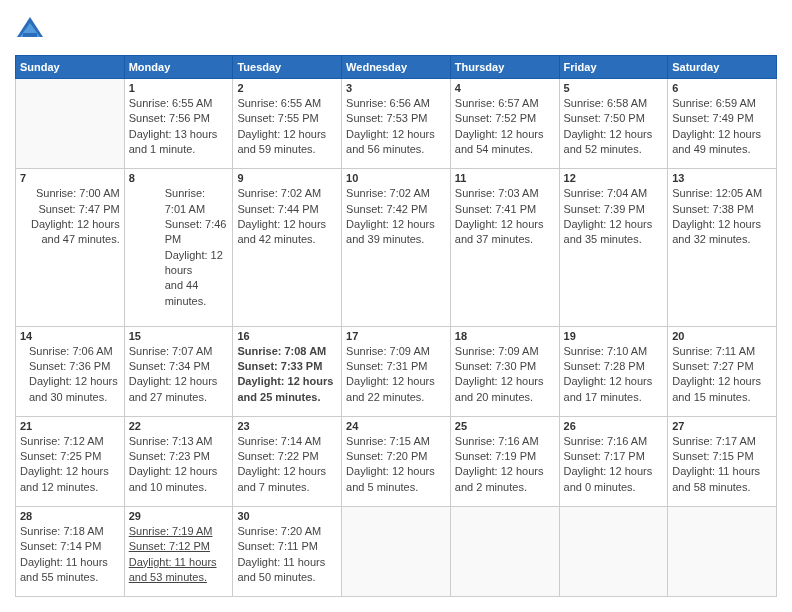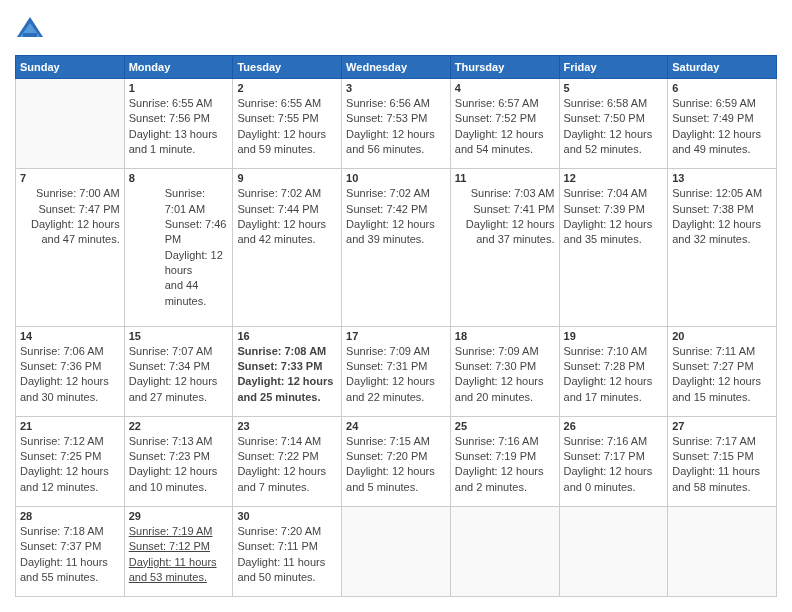--- a/index.html
+++ b/index.html
@@ -203,21 +203,21 @@
           </td>
           <td>
             <span class="day-num">10</span>
             <div class="day-info" style="white-space: pre-line;">Sunrise: 7:02 AM
 Sunset: 7:42 PM
 Daylight: 12 hours
 and 39 minutes.</div>
           </td>
           <td>
             <span class="day-num">11</span>
-            <div class="day-info" style="white-space: pre-line; text-align: right;">Sunrise: 7:03 AM
+            <div class="day-info" style="white-space: pre-line;">Sunrise: 7:03 AM
 Sunset: 7:41 PM
 Daylight: 12 hours
 and 37 minutes.</div>
           </td>
           <td>
             <span class="day-num">12</span>
             <div class="day-info" style="white-space: pre-line;">Sunrise: 7:04 AM
 Sunset: 7:39 PM
 Daylight: 12 hours
 and 35 minutes.</div>
@@ -226,21 +226,21 @@
             <span class="day-num">13</span>
             <div class="day-info" style="white-space: pre-line;">Sunrise: 12:05 AM
 Sunset: 7:38 PM
 Daylight: 12 hours
 and 32 minutes.</div>
           </td>
         </tr>
         <tr>
           <td>
             <span class="day-num">14</span>
-            <div class="day-info" style="white-space: pre-line;">Sunrise: 7:06 AM
+            <div class="day-info" style="white-space: pre-line; margin-left: 9px;">Sunrise: 7:06 AM
 Sunset: 7:36 PM
 Daylight: 12 hours
 and 30 minutes.</div>
           </td>
           <td>
             <span class="day-num">15</span>
             <div class="day-info" style="white-space: pre-line;">Sunrise: 7:07 AM
 Sunset: 7:34 PM
 Daylight: 12 hours
 and 27 minutes.</div>
@@ -329,21 +329,21 @@
             <div class="day-info" style="white-space: pre-line;">Sunrise: 7:17 AM
 Sunset: 7:15 PM
 Daylight: 11 hours
 and 58 minutes.</div>
           </td>
         </tr>
         <tr>
           <td>
             <span class="day-num">28</span>
             <div class="day-info" style="white-space: pre-line;">Sunrise: 7:18 AM
-Sunset: 7:37 PM
+Sunset: 7:14 PM
 Daylight: 11 hours
 and 55 minutes.</div>
           </td>
           <td>
             <span class="day-num">29</span>
             <div class="day-info" style="white-space: pre-line; text-decoration: underline;">Sunrise: 7:19 AM
 Sunset: 7:12 PM
 Daylight: 11 hours
 and 53 minutes.</div>
           </td>

